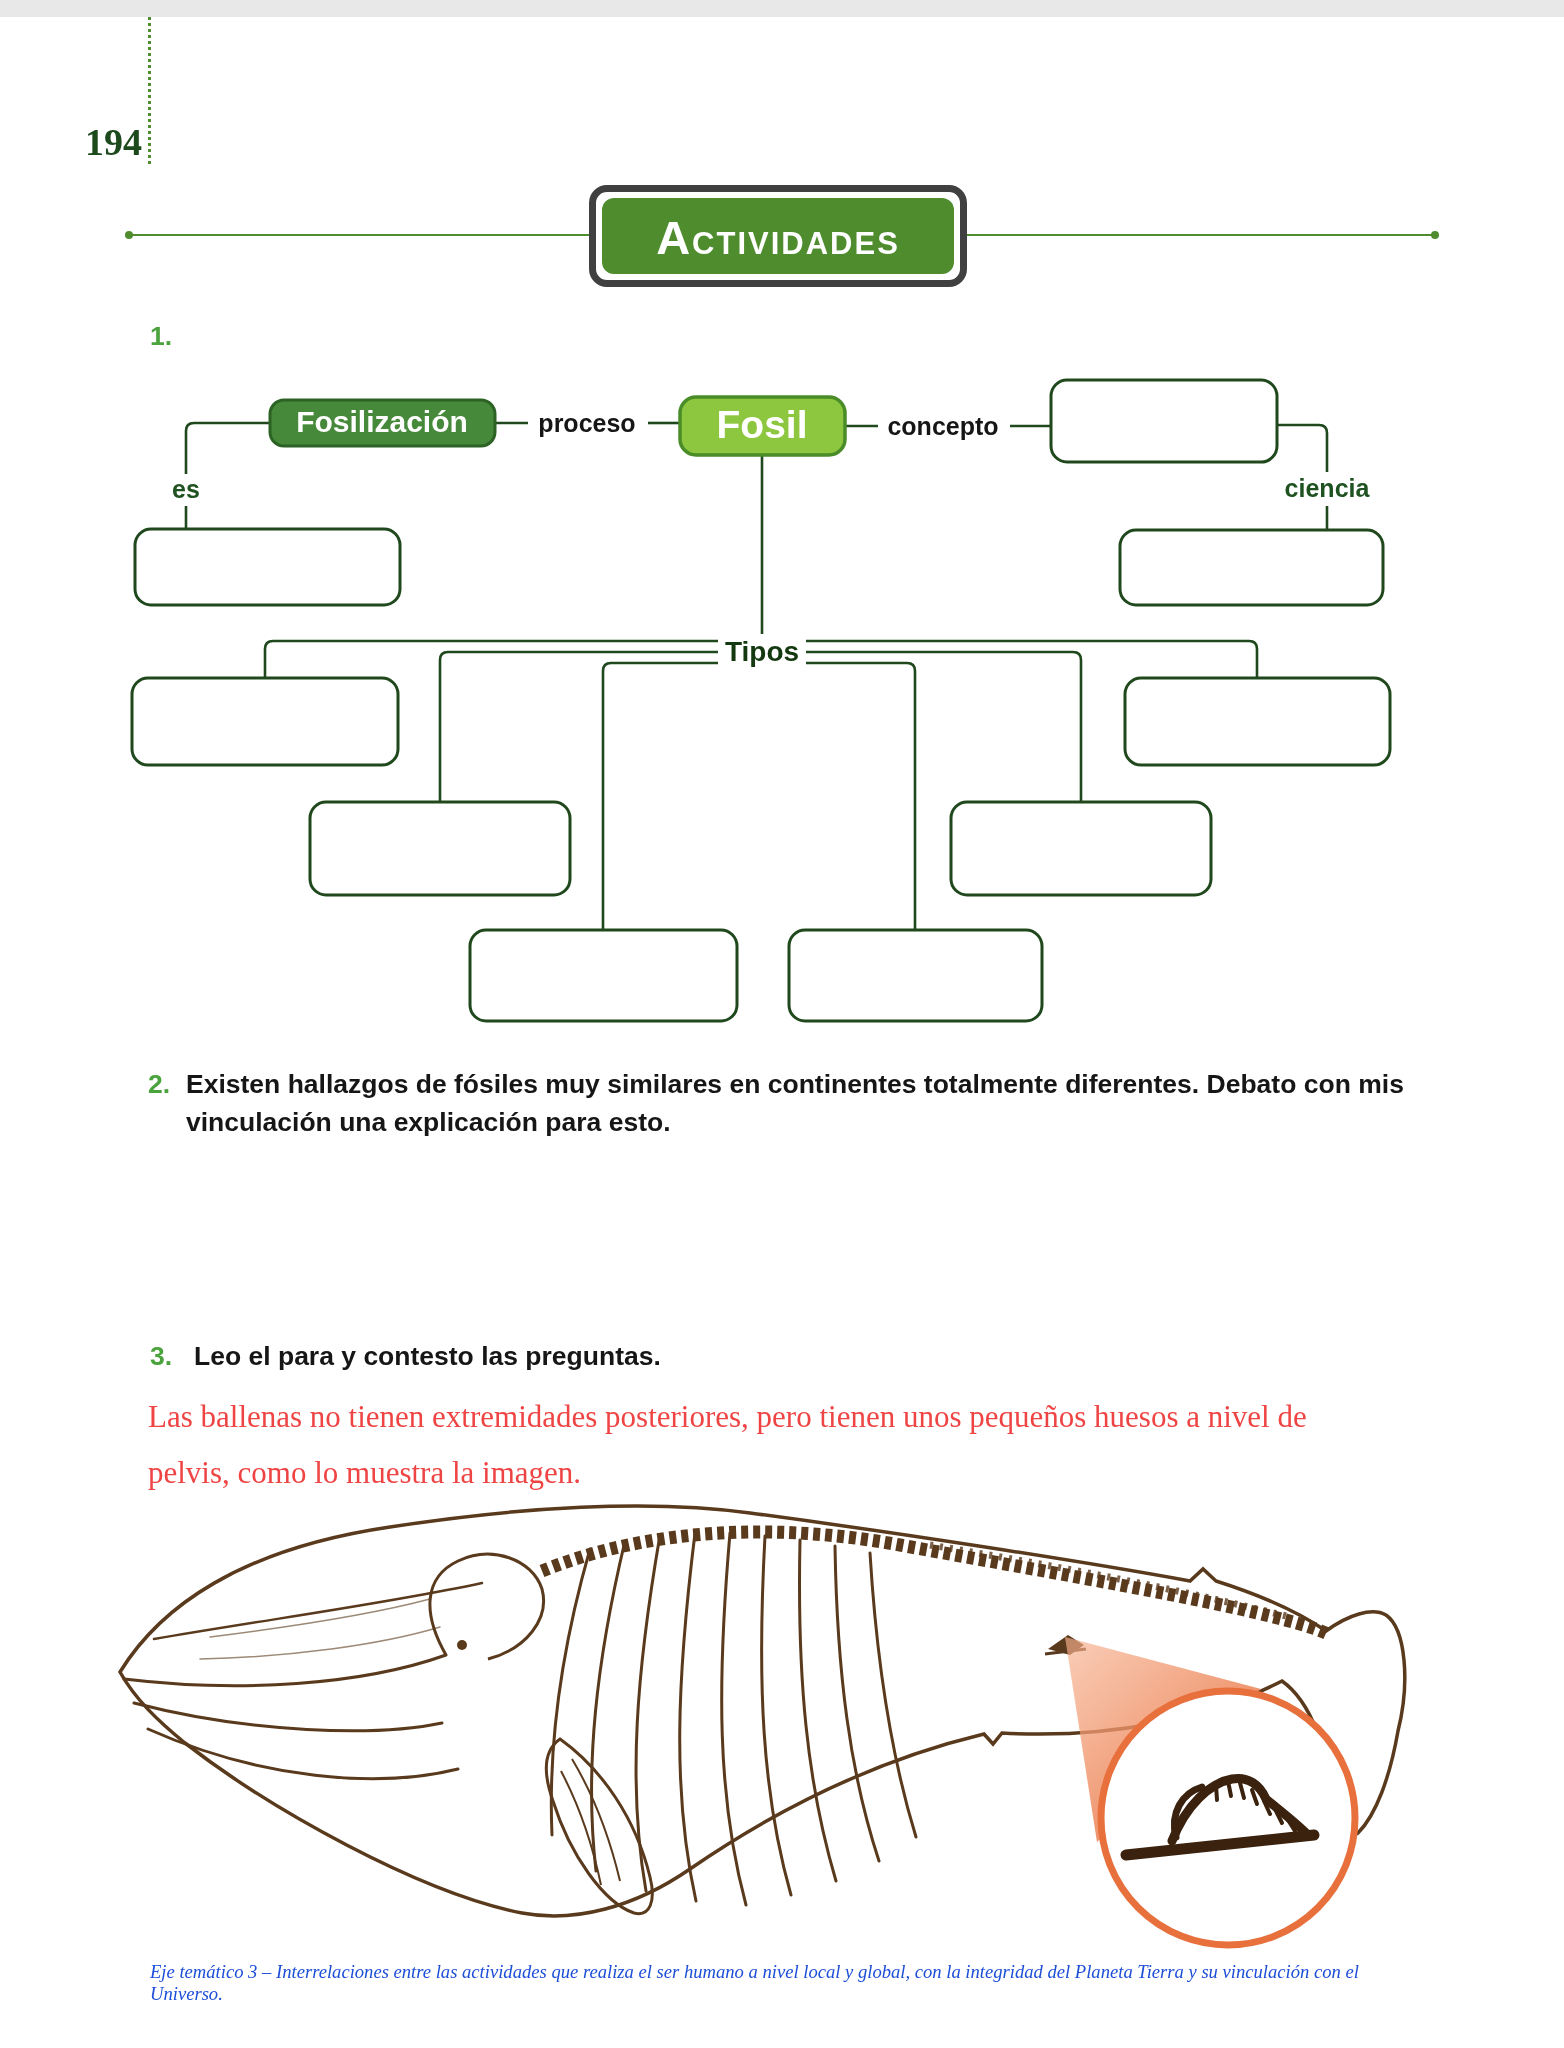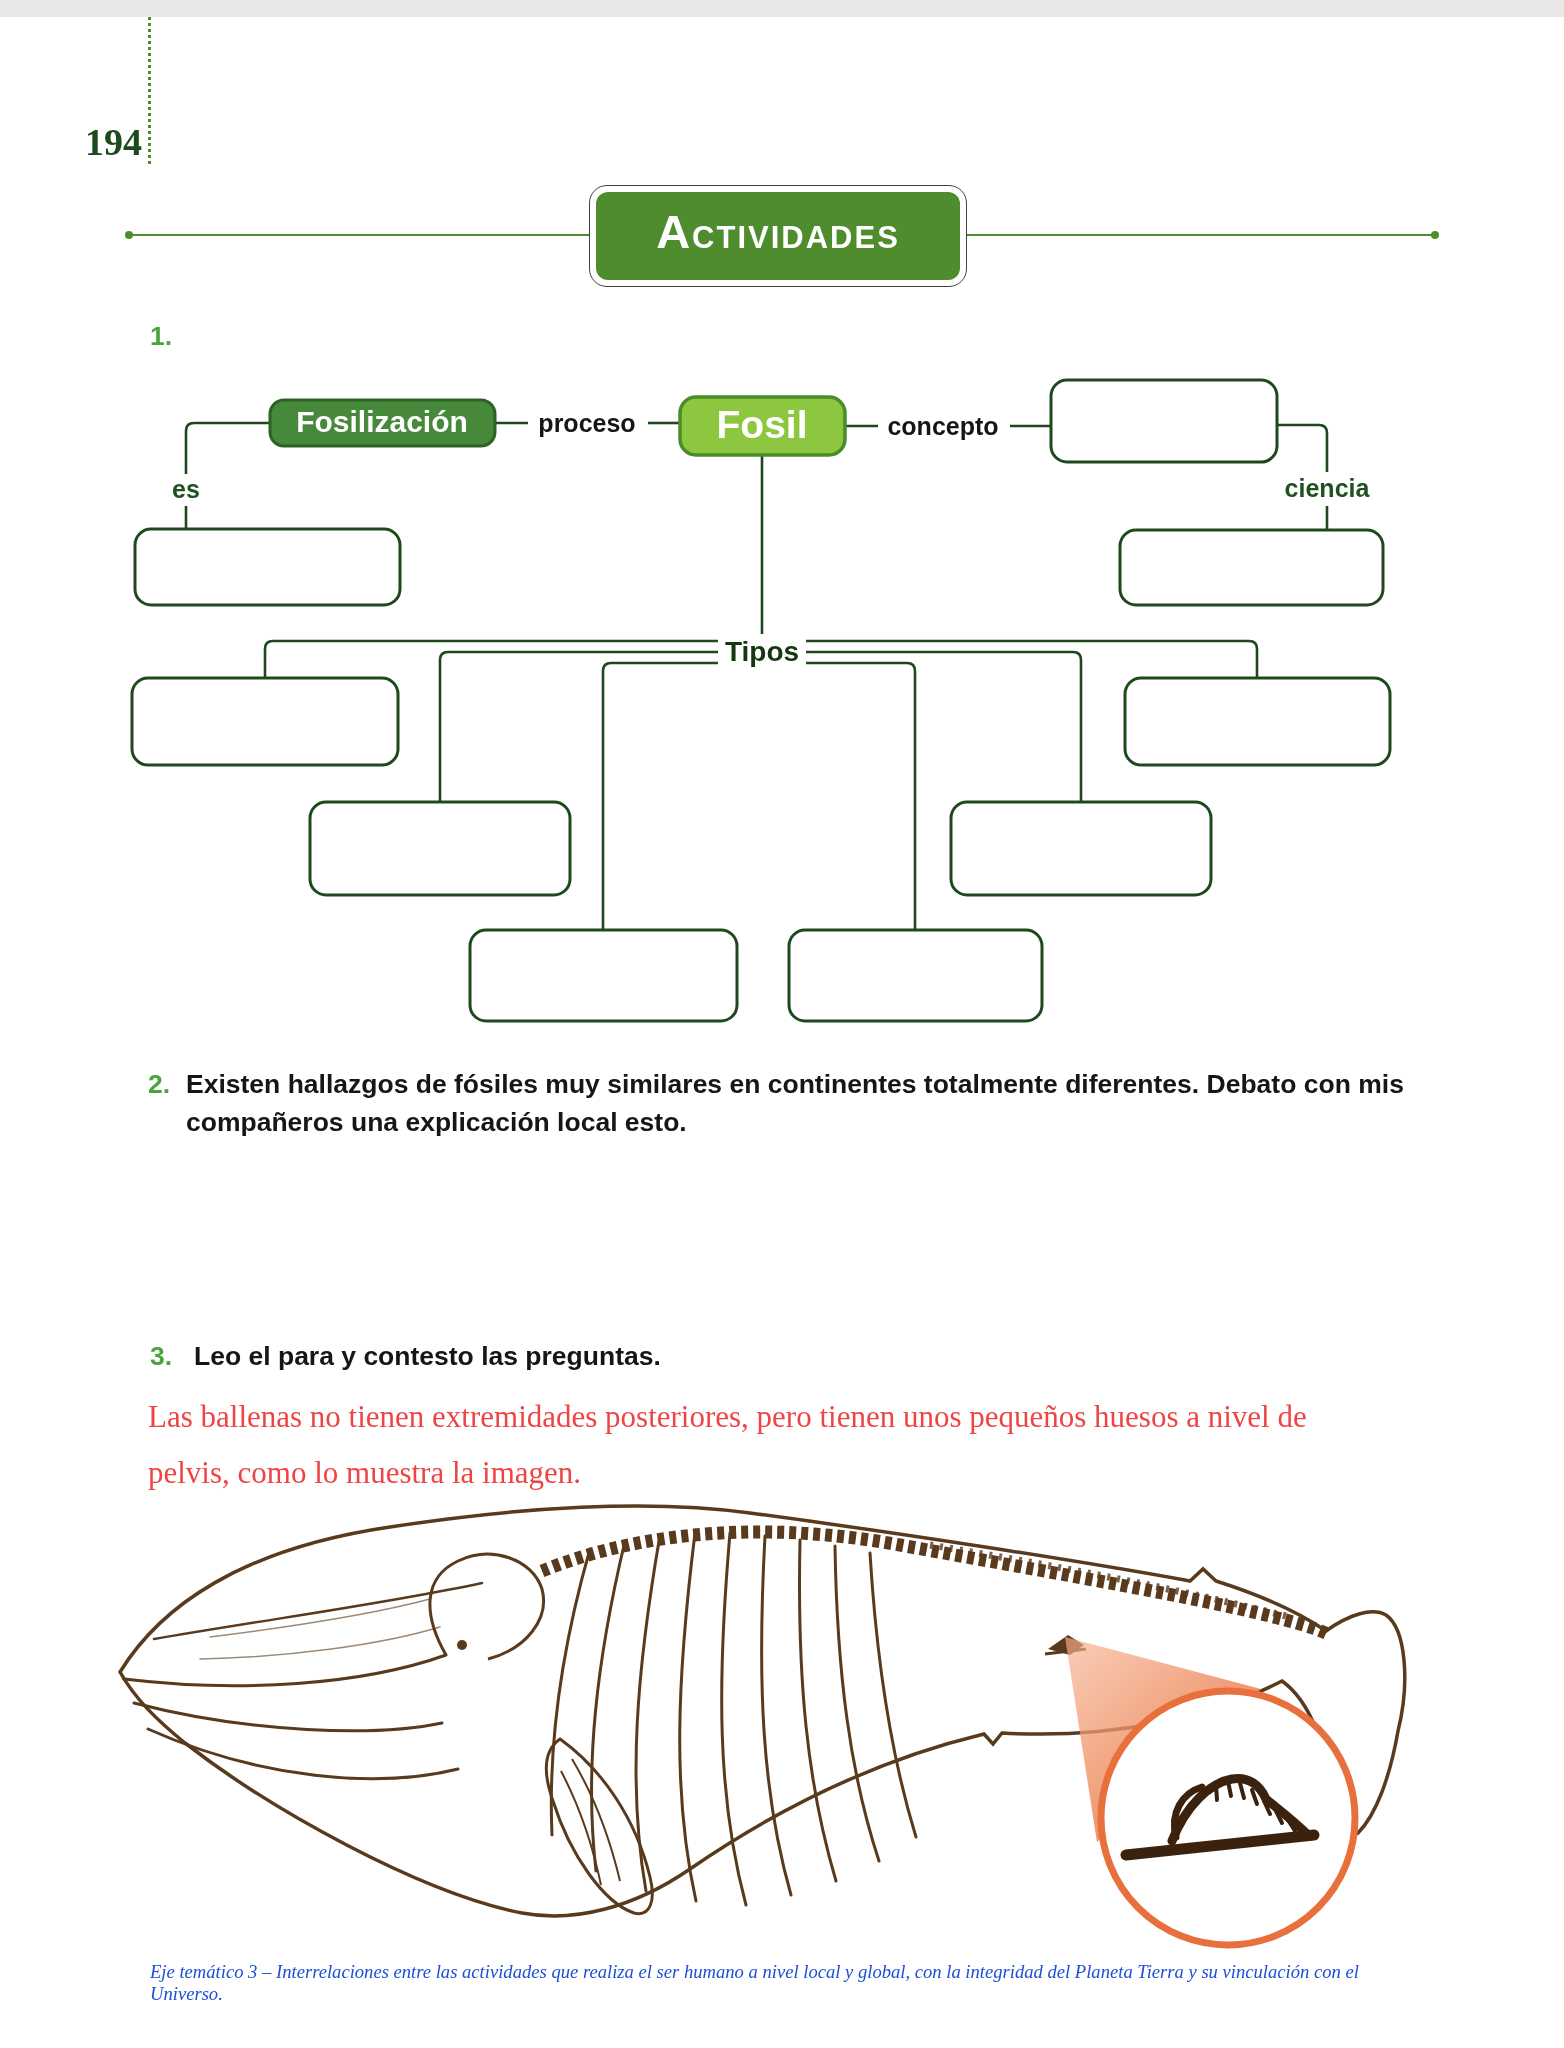--- a/index.html
+++ b/index.html
@@ -20,21 +20,21 @@
   .hline{
     position:absolute;left:127px;top:217px;width:1310px;height:2px;background:#4e8c2d;
   }
   .hline::before,.hline::after{
     content:"";position:absolute;top:-3px;width:8px;height:8px;border-radius:50%;background:#4e8c2d;
   }
   .hline::before{left:-2px}
   .hline::after{right:-2px}
   .badge{
     position:absolute;left:589px;top:168px;width:378px;height:102px;
-    border:1px solid #404040;border-radius:18px;background:#fff;box-sizing:border-box;
+    border:7px solid #404040;border-radius:18px;background:#fff;box-sizing:border-box;
     padding:6px;z-index:2;
   }
   .badge-inner{
     width:100%;height:100%;background:#4e8c2d;border-radius:12px;
     text-align:center;line-height:80px;color:#fff;font-weight:bold;
     font-size:31px;letter-spacing:2px;
   }
   .badge-inner::first-letter{font-size:47px;}
   
   .item{
@@ -128,21 +128,21 @@
       <rect x="1025" y="306" width="265" height="87" rx="16"></rect>
       <rect x="210" y="430" width="260" height="93" rx="16"></rect>
       <rect x="851" y="430" width="260" height="93" rx="16"></rect>
       <rect x="370" y="558" width="267" height="91" rx="16"></rect>
       <rect x="689" y="558" width="253" height="91" rx="16"></rect>
     </g>
   </svg>
 
   <div class="item" id="item2">
     <span class="num">2.</span>
-    <span class="txt" style="width:1290px">Existen hallazgos de fósiles muy similares en continentes totalmente diferentes. Debato con mis compañeros una explicación local esto.</span>
+    <span class="txt" style="width:1290px">Existen hallazgos de fósiles muy similares en continentes totalmente diferentes. Debato con mis vinculación una explicación para esto.</span>
   </div>
 
   <div class="item" id="item3">
     <span class="num">3.</span>
     <span class="txt">Leo el para y contesto las preguntas.</span>
   </div>
 
   <div class="reading">Las ballenas no tienen extremidades posteriores, pero tienen unos pequeños huesos a nivel de pelvis, como lo muestra la imagen.</div>
 
   <svg class="whale" width="1390" height="470" viewBox="0 0 1390 470">

